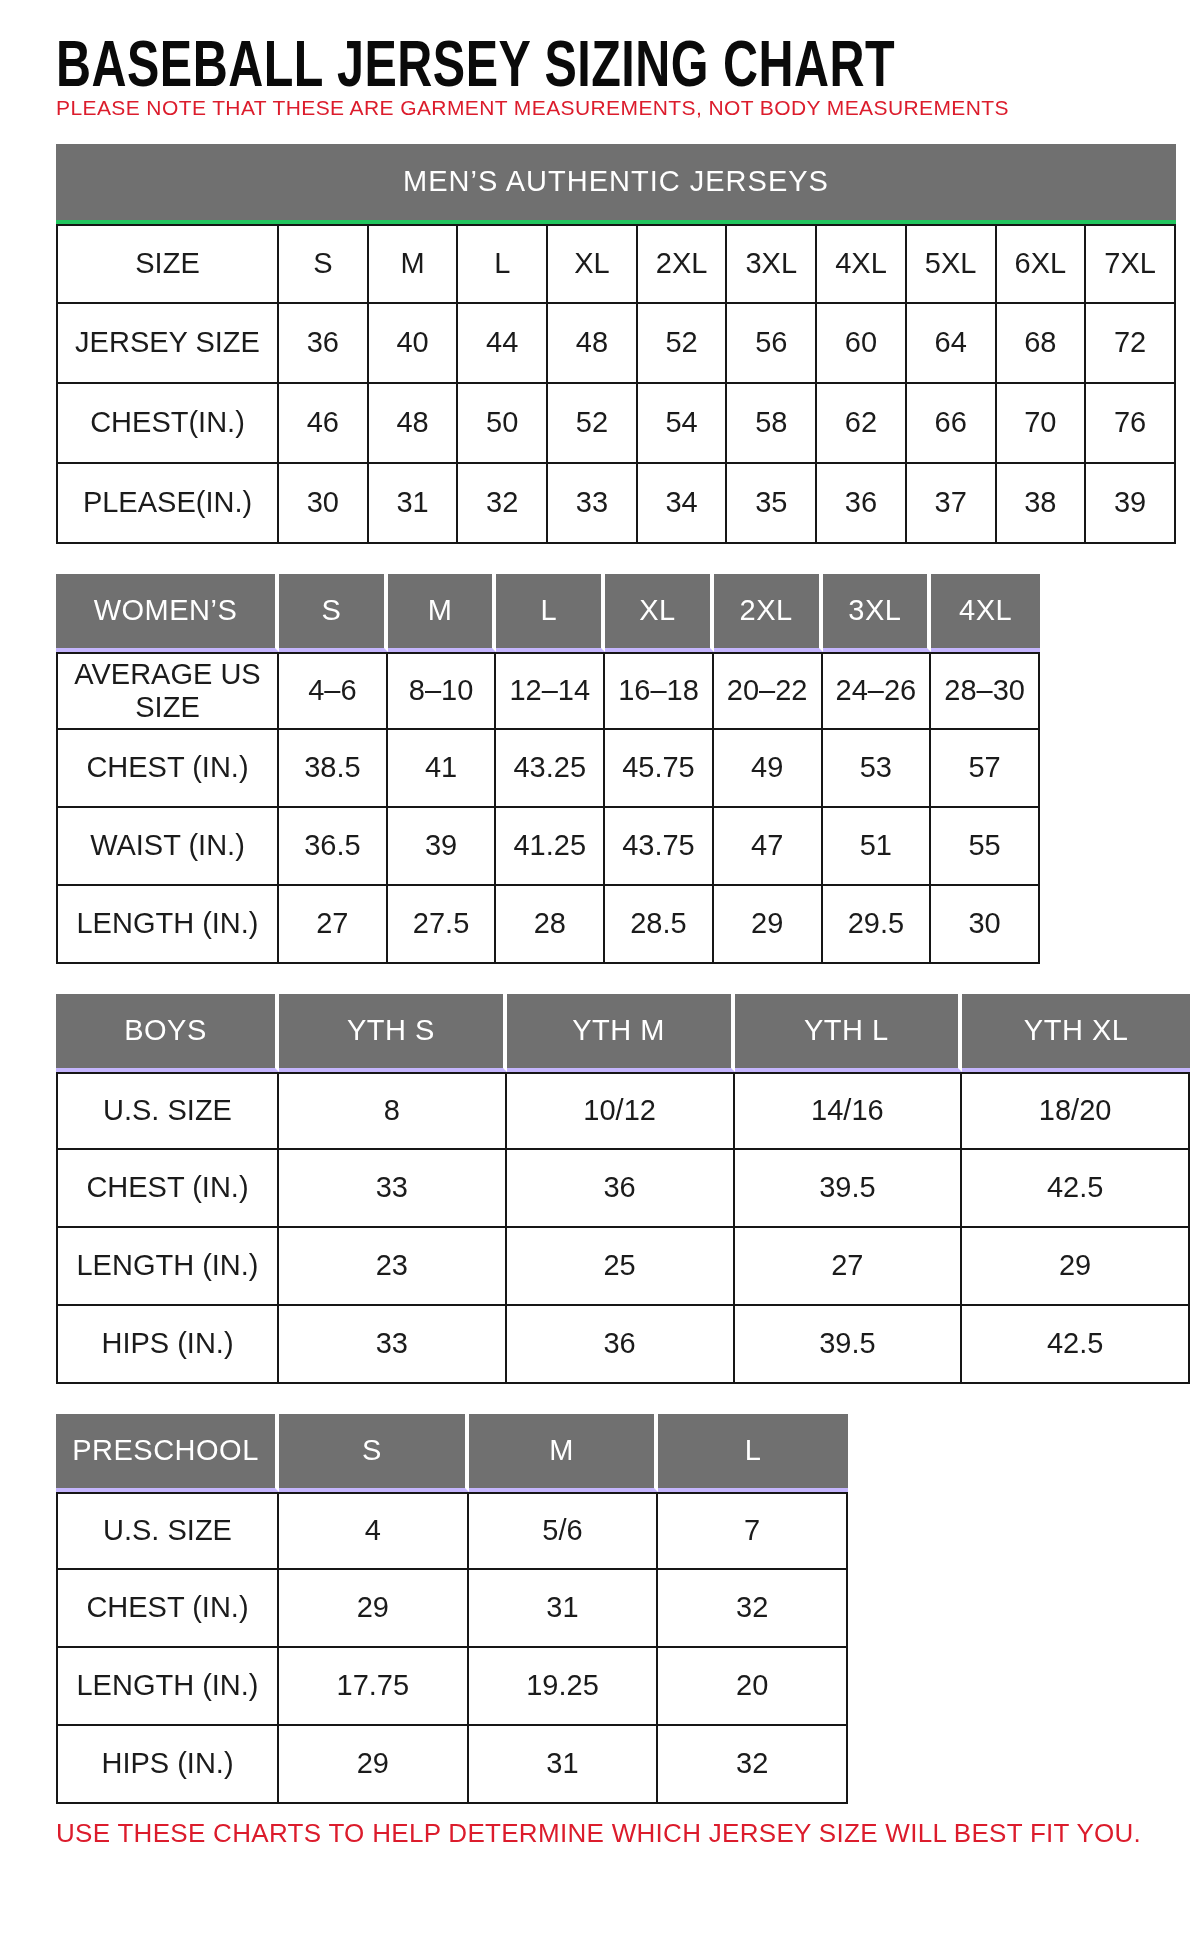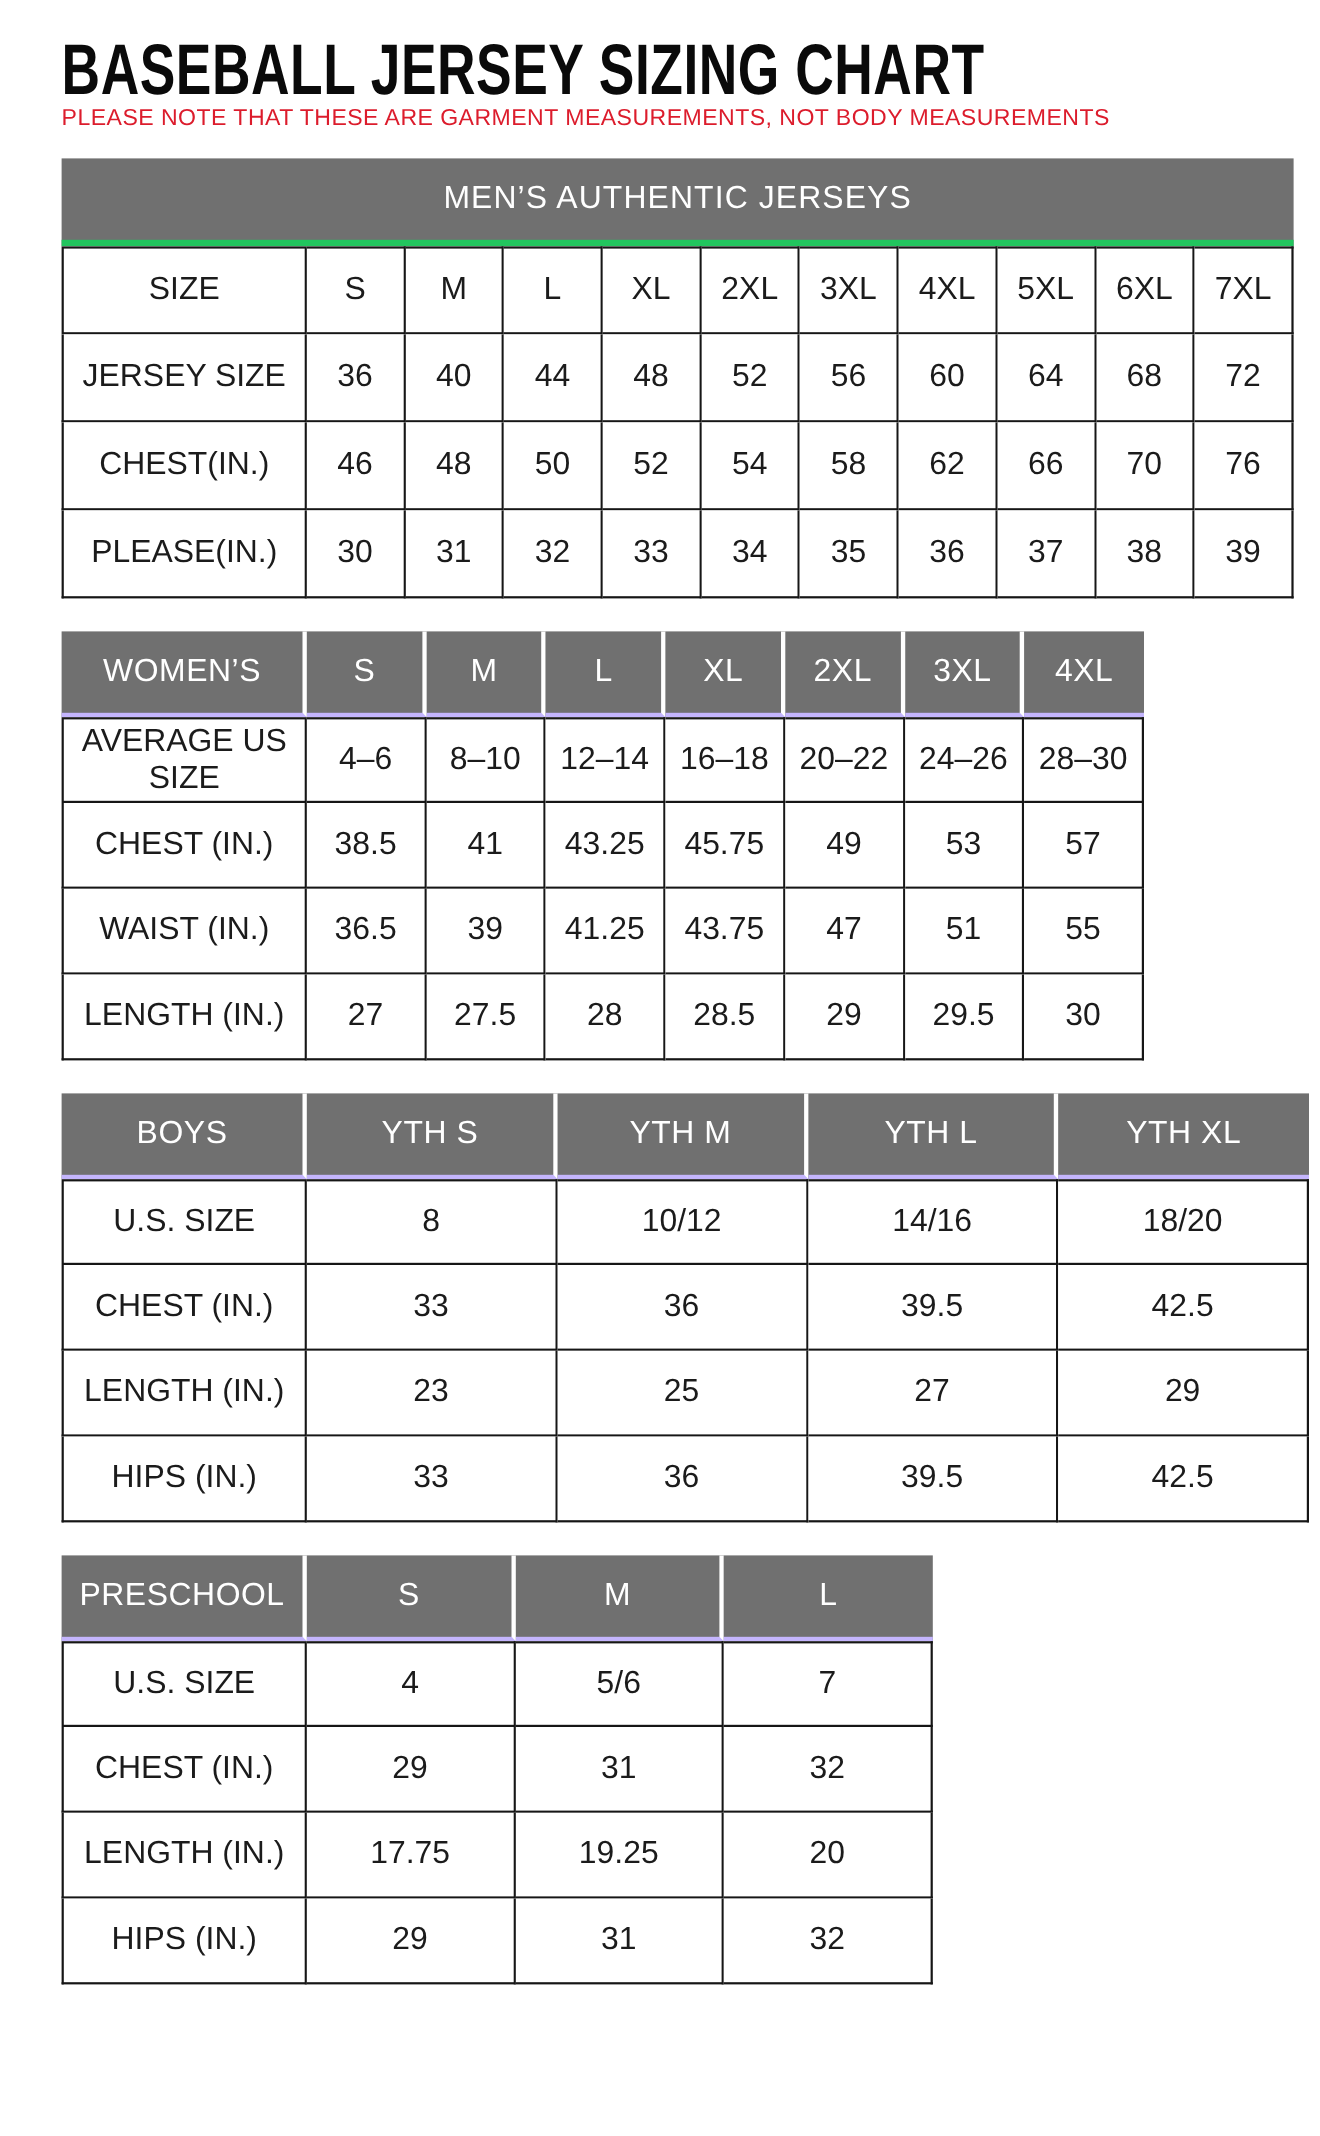--- a/index.html
+++ b/index.html
@@ -62,21 +62,21 @@
     padding: 4px 6px;
   }
   table.mens td { height: 80px; }
 
   
   td.banner {
     background: var(--gray, #707070);
     color: #ffffff;
     font-size: 33px;
     letter-spacing: 1px;
-    border-bottom: 6px solid #22c55e;
+    border-bottom: 4px solid #22c55e;
     height: 80px;
   }
 
   
   tr.head-row th {
     background: var(--gray, #707070);
     color: #ffffff;
     border-right: 4px solid #ffffff;
     border-bottom: 4px solid #c4b5fd;
     font-size: 29px;
@@ -303,14 +303,15 @@
         </tr>
         <tr>
           <td class="label">HIPS (IN.)</td>
           <td class="val">29</td>
           <td class="val">31</td>
           <td class="val">32</td>
         </tr>
       </tbody>
     </table>
 
+  <p class="footer">USE THESE CHARTS TO HELP DETERMINE WHICH JERSEY SIZE WILL BEST FIT YOU.</p>
 
 </div>
 
 </body></html>

